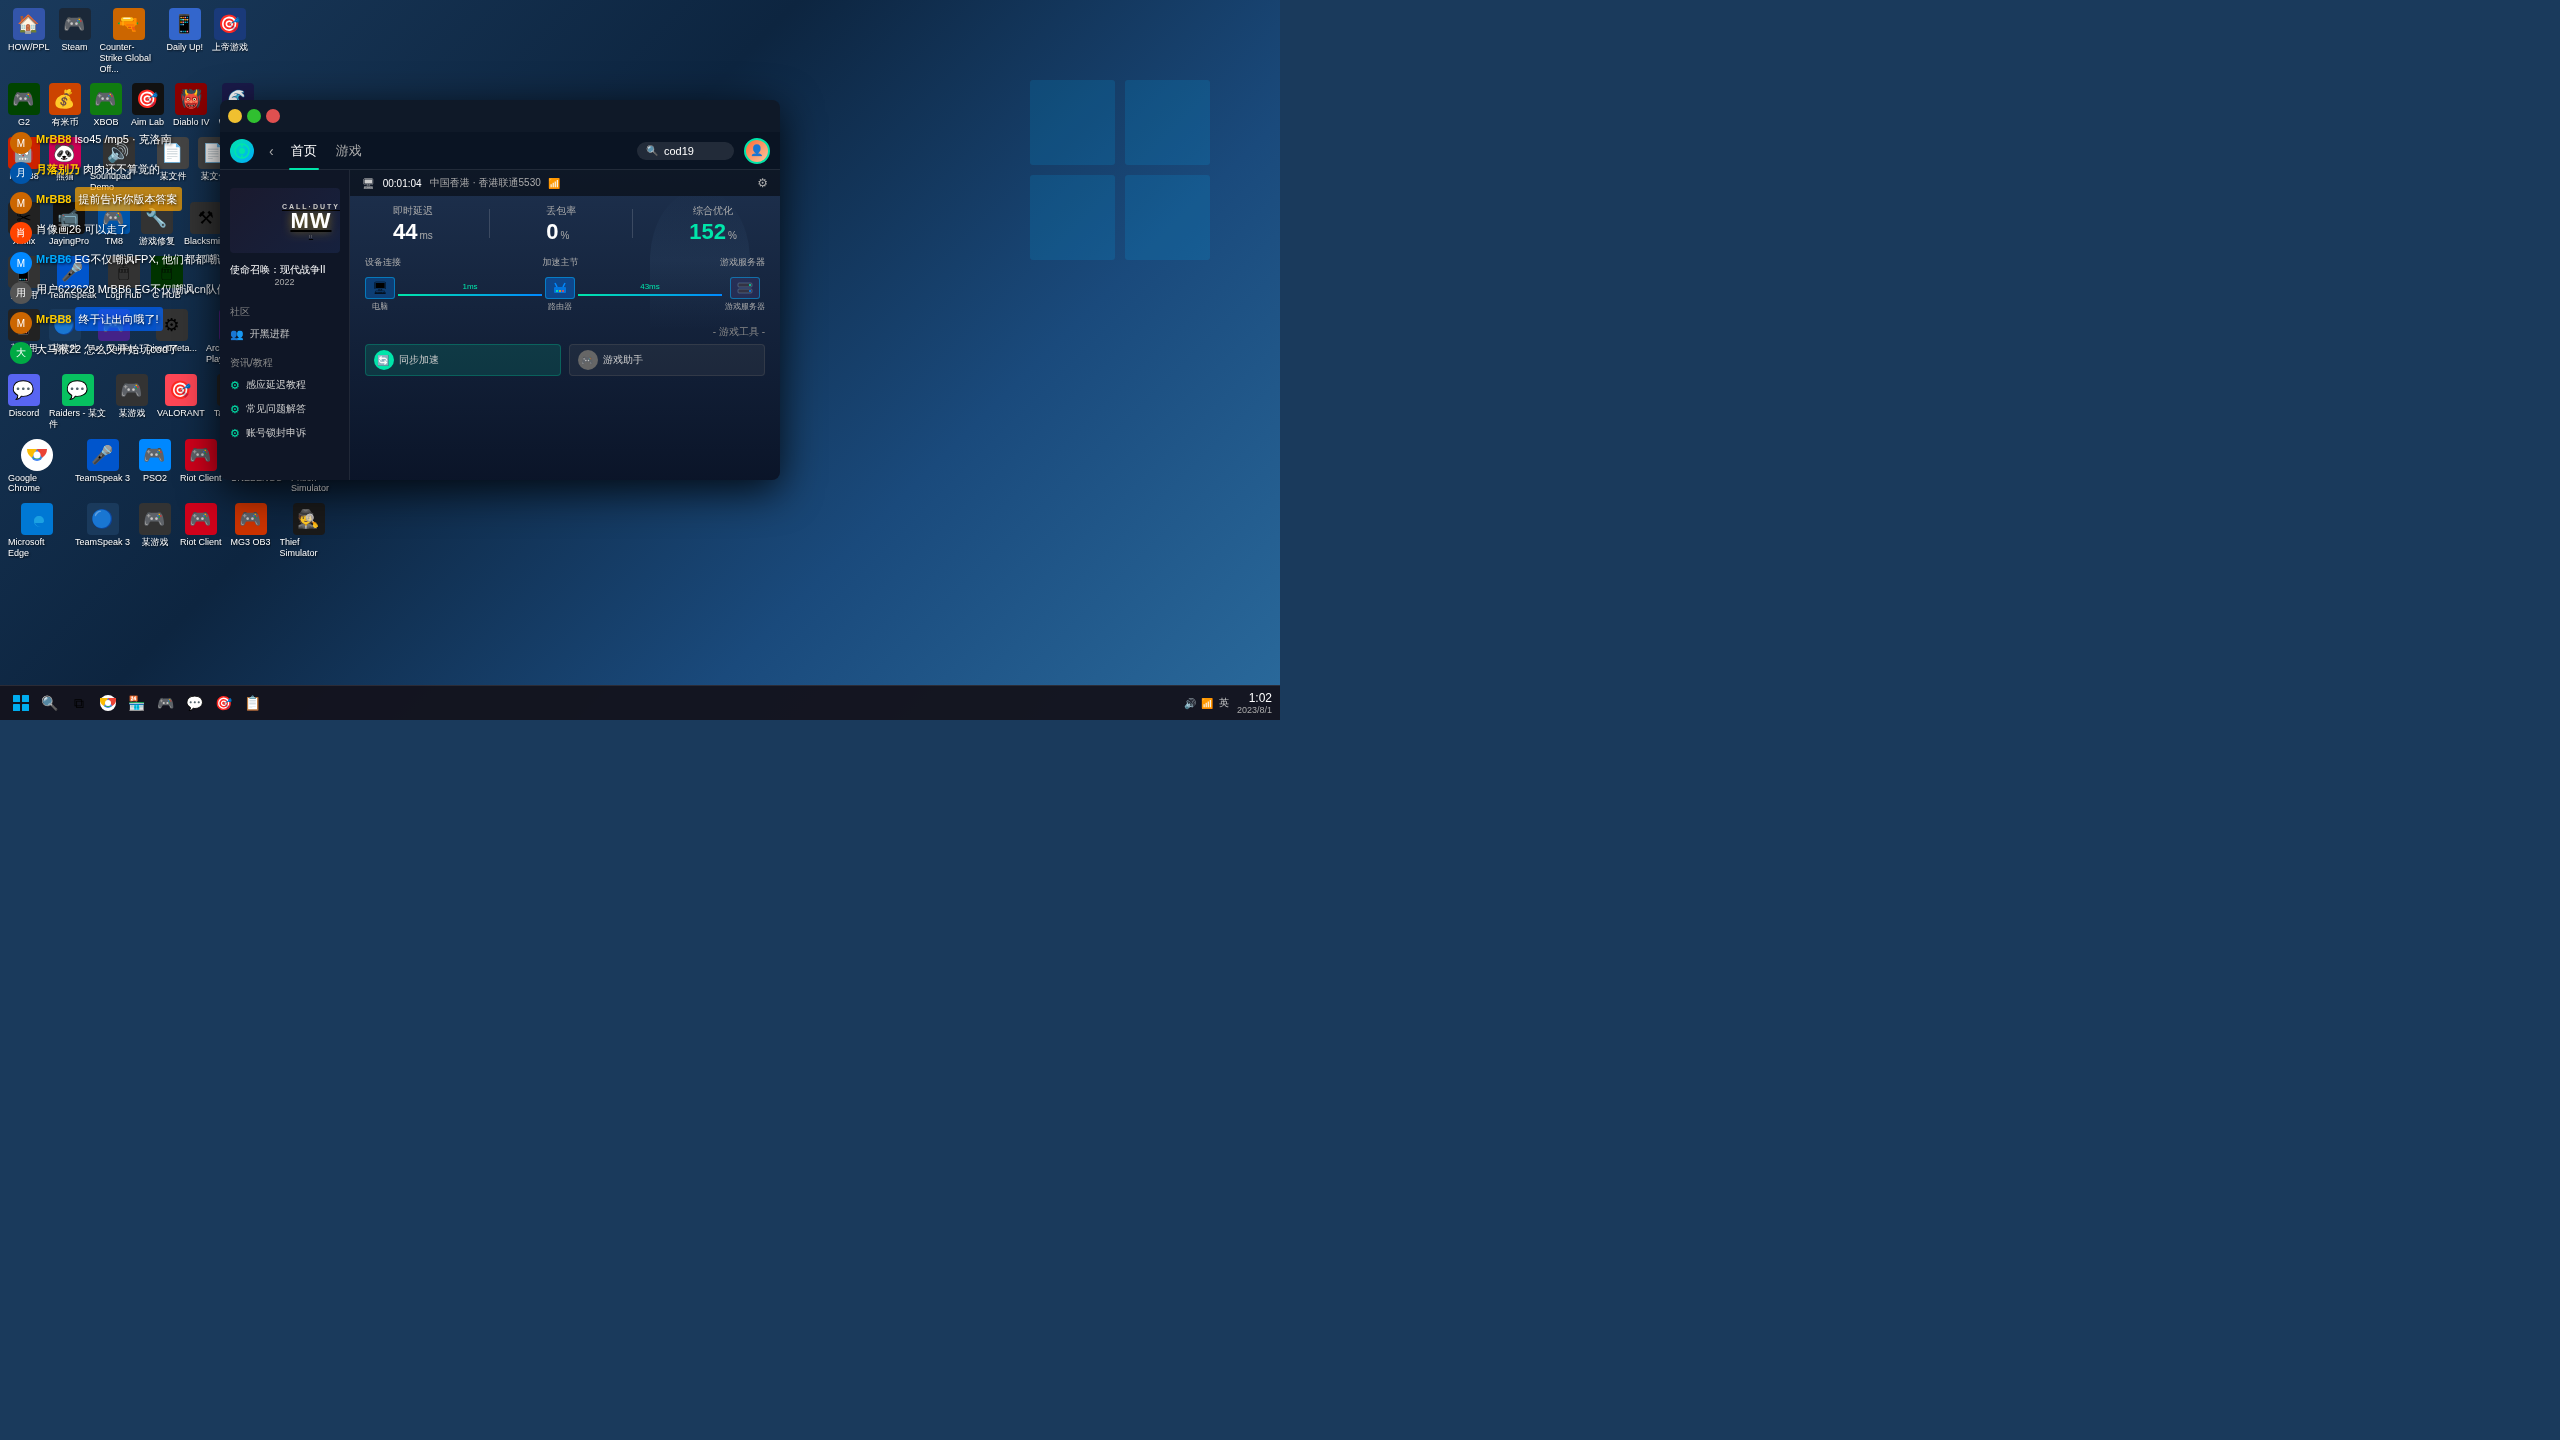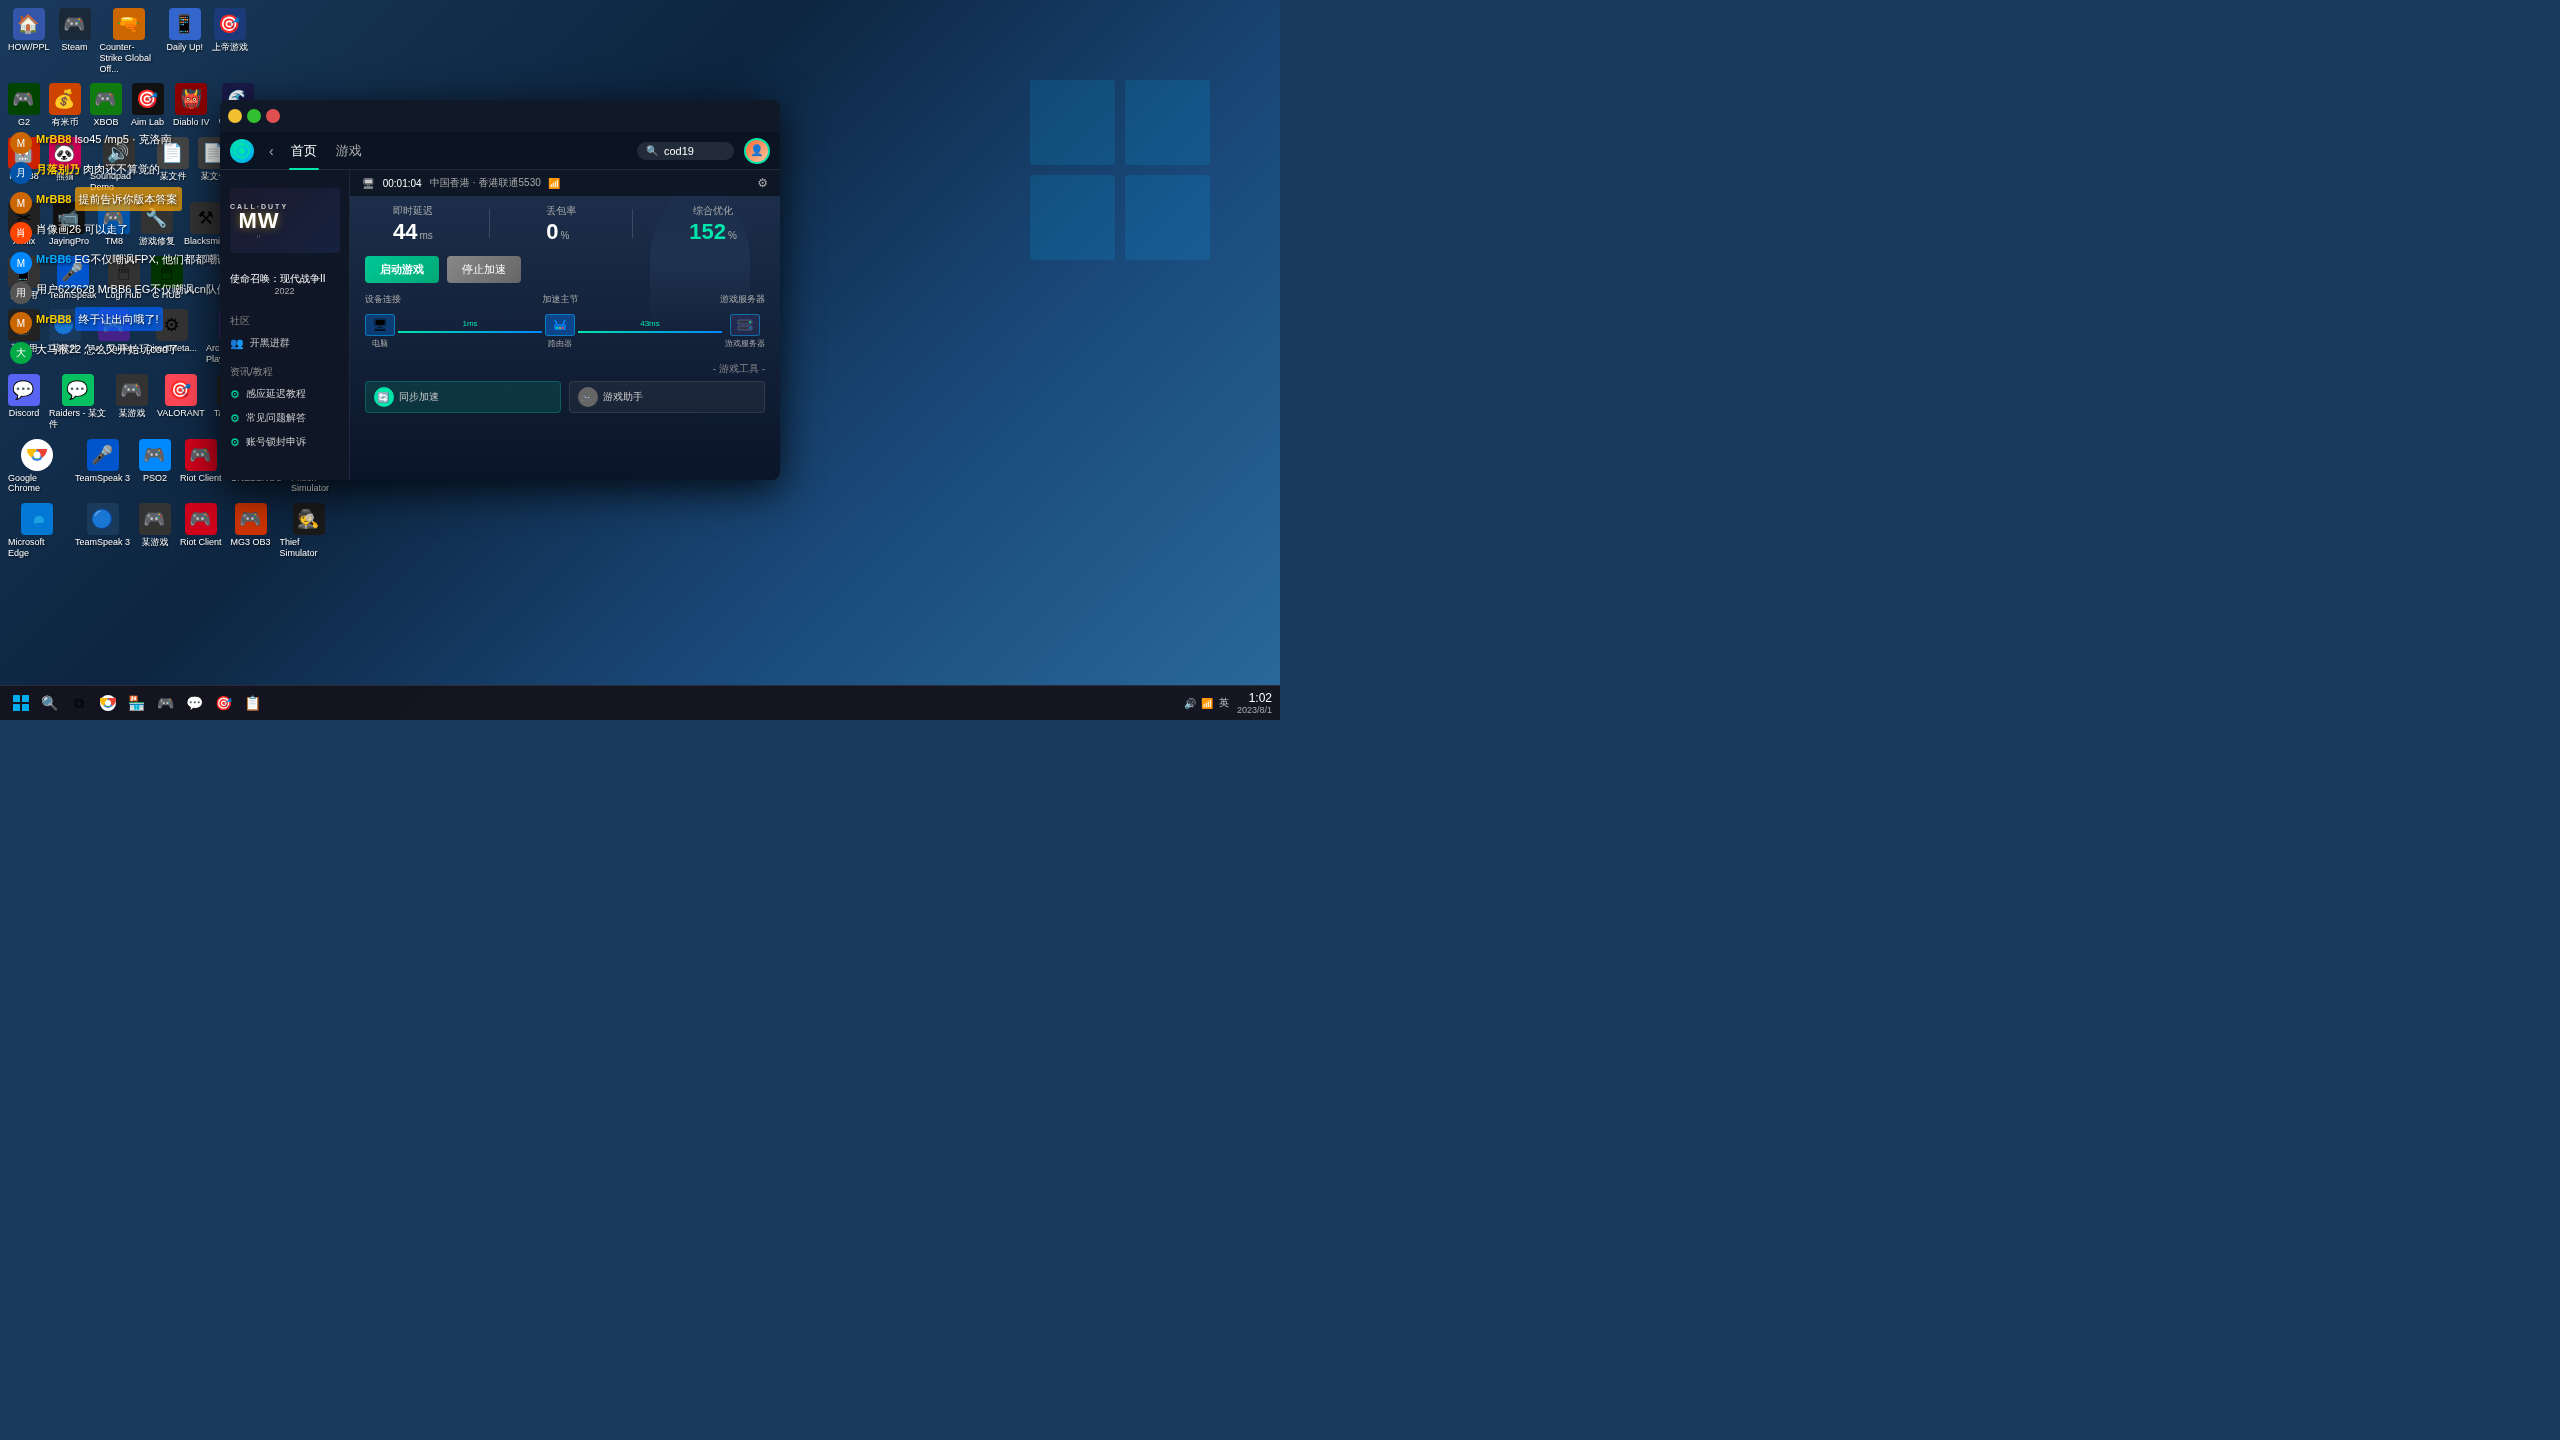--- a/index.html
+++ b/index.html
@@ -266,24 +266,25 @@
       padding: 8px 10px;
       cursor: pointer;
     }
     .game-logo {
       width: 110px;
       height: 65px;
       background: linear-gradient(135deg, #1a1a2e, #16213e);
       border-radius: 4px;
       display: flex;
       align-items: center;
-      justify-content: flex-start;
-      margin-bottom: 19px;
+      justify-content: flex-end;
+      margin-bottom: 10px;
       overflow: hidden;
       position: relative;
+      text-decoration: underline;
     }
     .game-title {
       font-size: 10px;
       color: white;
       line-height: 1.4;
     }
     .game-year {
       font-size: 9px;
       color: #aaa;
       text-align: center;
@@ -973,24 +974,20 @@
           <div class="stat-divider"></div>
           <div class="stat-item">
             <div class="stat-label">综合优化</div>
             <div style="display:flex;align-items:baseline;gap:2px;">
               <span class="stat-value stat-value-green">152</span>
               <span class="stat-unit">%</span>
             </div>
           </div>
         </div>
 
-        <div class="action-buttons">
-          <button class="btn-start">启动游戏</button>
-          <button class="btn-stop">停止加速</button>
-        </div>
 
         <div class="connection-section">
           <div class="connection-labels">
             <span>设备连接</span>
             <span style="flex:1;"></span>
             <span>加速主节</span>
             <span style="flex:1;"></span>
             <span>游戏服务器</span>
           </div>
           <div class="connection-diagram">

